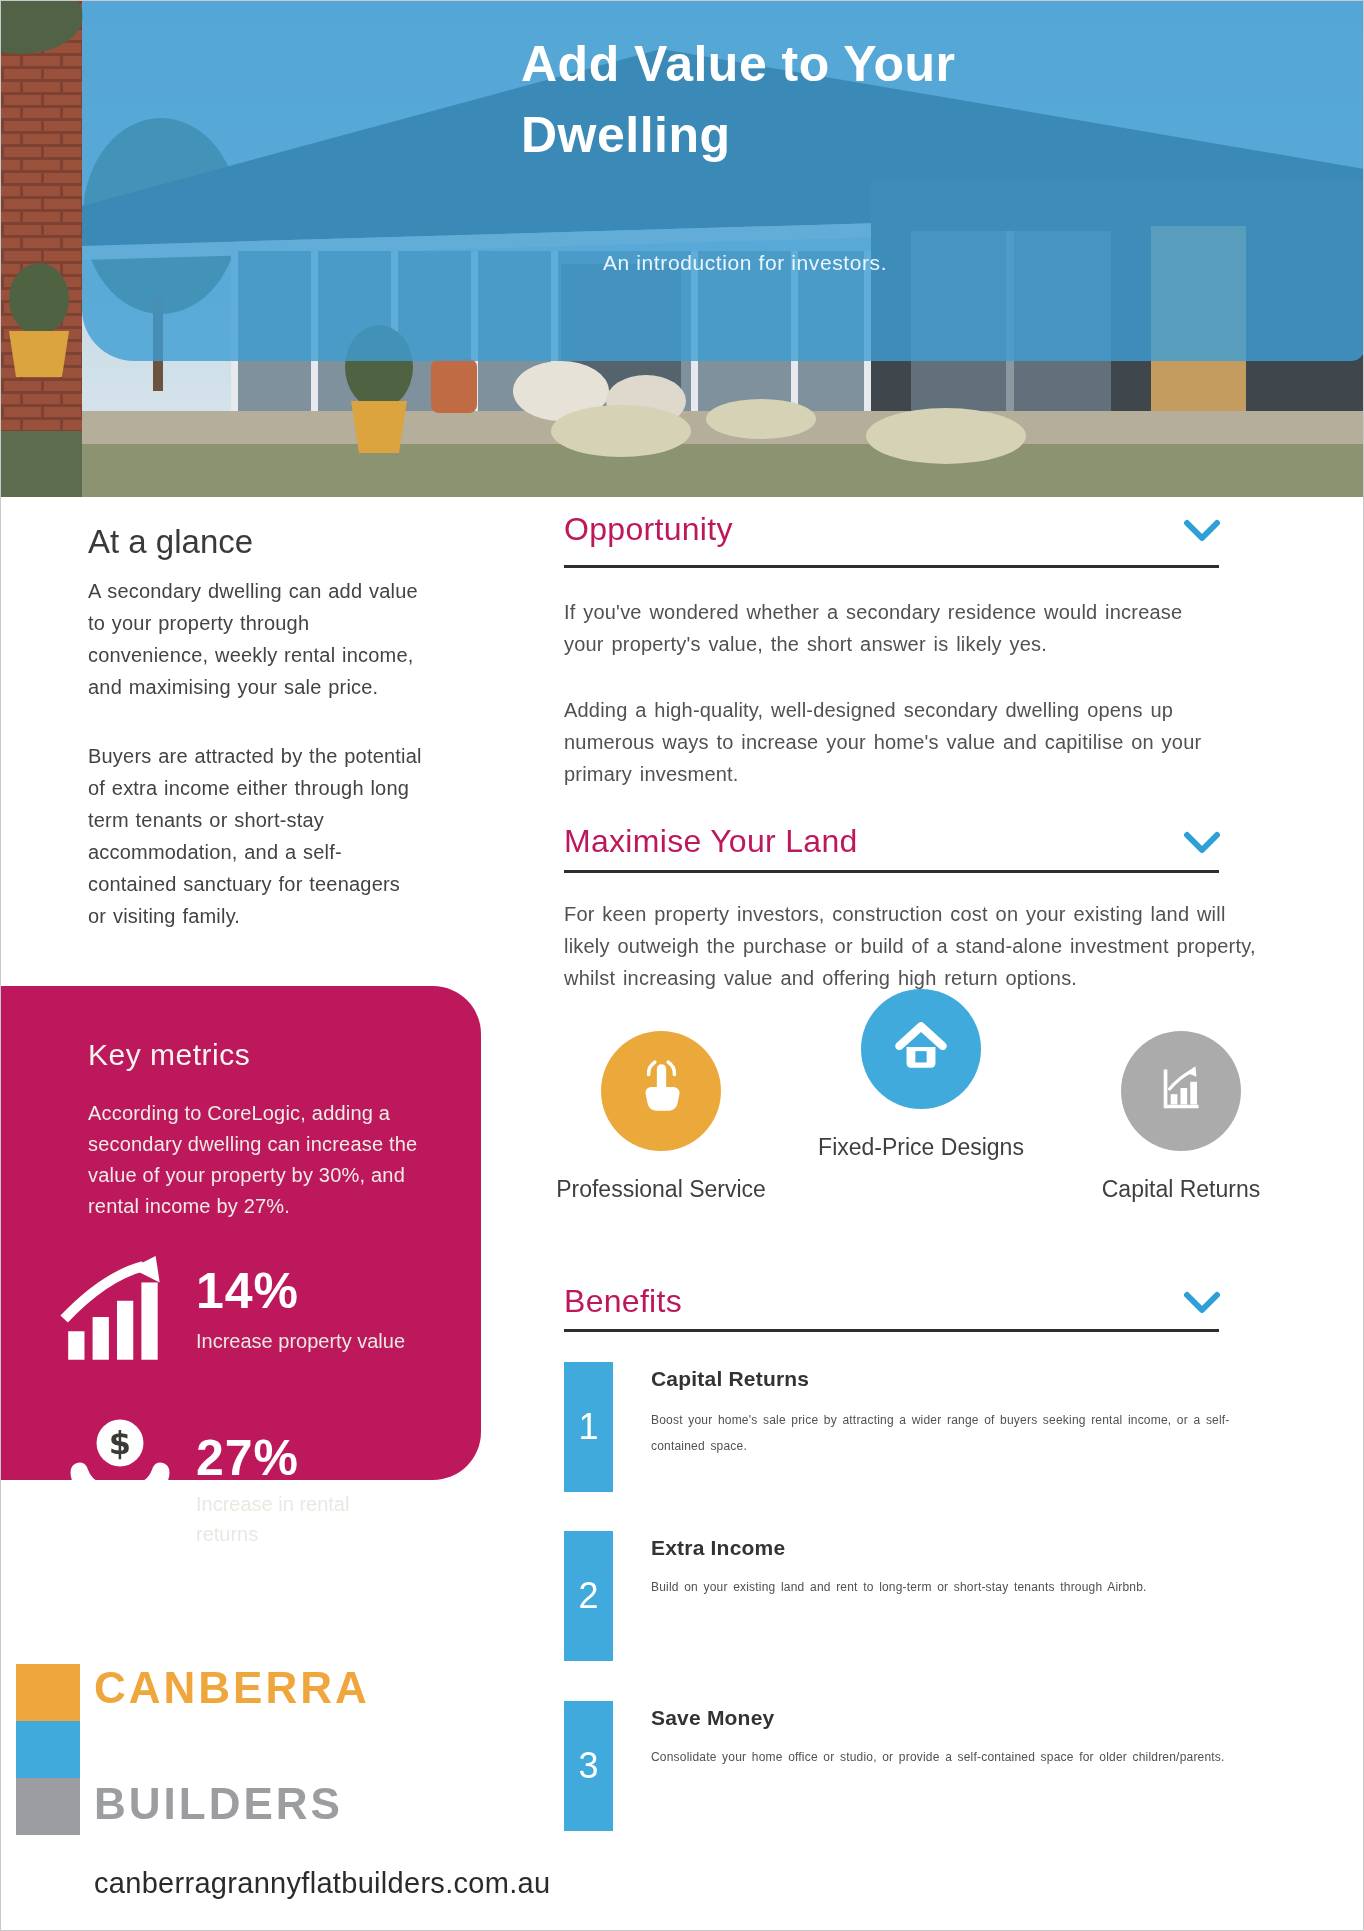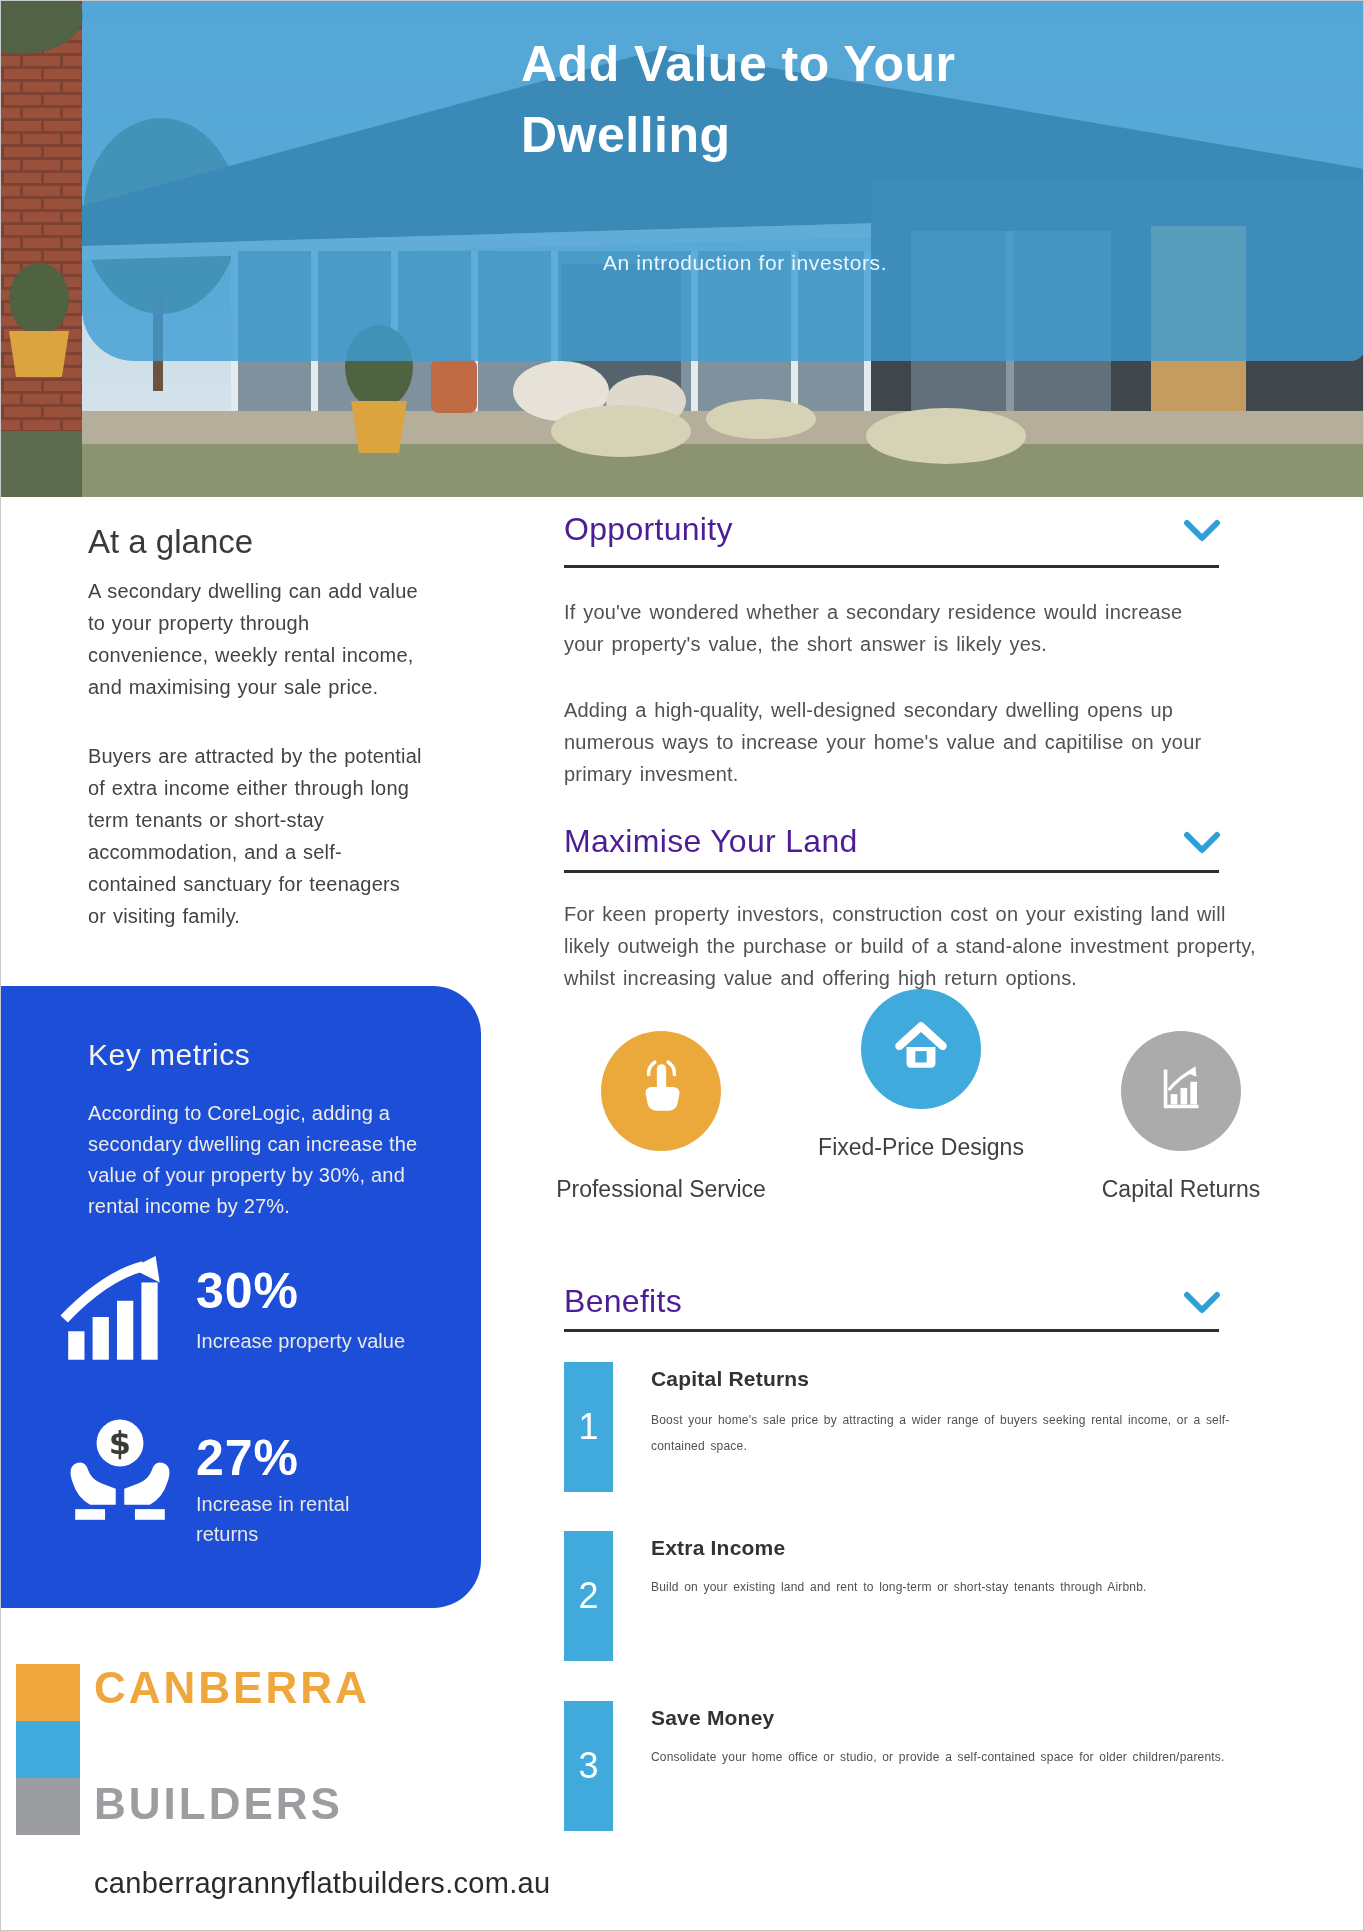--- a/index.html
+++ b/index.html
@@ -9,40 +9,40 @@
   
   .hero{position:absolute;left:0;top:0;width:1364px;height:496px;}
   .hero-scene{position:absolute;left:0;top:0;}
   .hero-overlay{position:absolute;left:81px;top:0;width:1283px;height:360px;
                 background:rgba(62,158,213,0.80);border-radius:0 0 14px 52px;}
   .hero-title{position:absolute;left:520px;top:28px;width:680px;color:#fff;
               font-size:50px;line-height:71px;font-weight:bold;letter-spacing:.5px;}
   .hero-sub{position:absolute;left:602px;top:250px;font-size:21px;color:#eaf6fd;letter-spacing:.6px;}
 
   
-  .h-section{position:absolute;font-size:32px;color:#4c1d95;letter-spacing:.3px;}
+  .h-section{position:absolute;font-size:32px;color:#be185d;letter-spacing:.3px;}
   .rule{position:absolute;left:563px;width:655px;height:3px;background:#2e2e2e;}
   .chev{position:absolute;left:1182px;}
   .body-copy{position:absolute;font-size:20px;line-height:32px;color:#515153;letter-spacing:.2px;word-spacing:2px;margin:0;}
 
   
   .glance-h{position:absolute;left:87px;top:522px;font-size:33px;color:#3a3a3a;}
   .glance-p{left:87px;width:335px;color:#434345;word-spacing:1px;}
 
   
   .feature{position:absolute;width:240px;text-align:center;}
   .feature .circle{width:120px;height:120px;border-radius:50%;margin:0 auto;
                    display:flex;align-items:center;justify-content:center;}
   .circle-orange{background:#EBA93C;}
   .circle-blue{background:#41AADD;}
   .circle-gray{background:#ABABAB;}
   .feature .flabel{margin-top:22px;font-size:23px;line-height:33px;color:#3f3f41;}
 
   
-  .panel{position:absolute;left:0;top:985px;width:480px;height:622px;background:#1d4ed8;
+  .panel{position:absolute;left:0;top:985px;width:480px;height:494px;background:#be185d;
          border-radius:0 48px 48px 0;}
   .panel-h{position:absolute;left:87px;top:52px;font-size:30px;color:#f5f4ef;letter-spacing:.5px;}
   .panel-p{position:absolute;left:87px;top:112px;width:340px;font-size:20px;line-height:31px;
            color:#edece5;letter-spacing:.2px;margin:0;}
   .stat{position:absolute;left:55px;}
   .stat-val{font-size:50px;font-weight:bold;color:#fff;letter-spacing:1px;}
   .stat-label{font-size:20px;line-height:30px;color:#e9e8e1;}
 
   
   .ben-box{position:absolute;left:563px;width:49px;height:130px;background:#41AADD;
@@ -198,21 +198,21 @@
       <span style="position:absolute;left:0;top:0;">
         <svg width="122" height="122" viewBox="0 0 120 120">
           <rect x="12" y="76" width="16" height="28" fill="#fff"></rect>
           <rect x="36" y="62" width="16" height="42" fill="#fff"></rect>
           <rect x="60" y="46" width="16" height="58" fill="#fff"></rect>
           <rect x="84" y="28" width="16" height="76" fill="#fff"></rect>
           <path d="M8 64 Q48 22 86 12" stroke="#fff" stroke-width="10" fill="none"></path>
           <polygon points="98,2 102,28 74,14" fill="#fff"></polygon>
         </svg>
       </span>
-      <div style="position:absolute;left:140px;top:8px;" class="stat-val">30%</div>
+      <div style="position:absolute;left:140px;top:8px;" class="stat-val">14%</div>
       <div style="position:absolute;left:140px;top:72px;width:260px;" class="stat-label">Increase property value</div>
     </div>
 
     <div class="stat" style="top:425px;">
       <span style="position:absolute;left:0;top:0;">
         <svg width="128" height="128" viewBox="0 0 120 120">
           <circle cx="60" cy="30" r="22" fill="#fff"></circle>
           <text x="60" y="40" font-size="30" font-weight="bold" fill="#3B3B36" text-anchor="middle" font-family="DejaVu Sans, sans-serif">$</text>
           <path d="M16 68 q-6 -15 3 -19 q8 -3 11 6 q3 9 13 13 l13 5 v15 h-24 q-12 -7 -16 -20 z" fill="#fff"></path>
           <rect x="18" y="92" width="28" height="10" fill="#fff"></rect>

